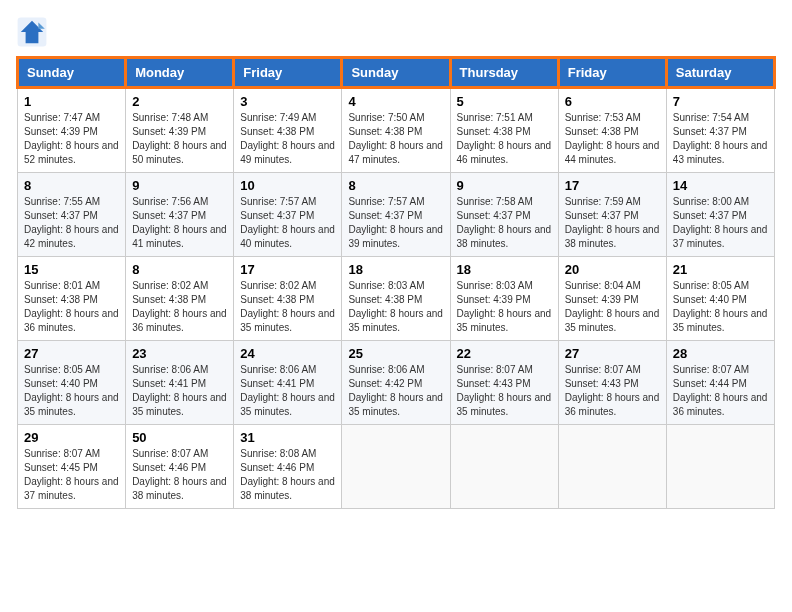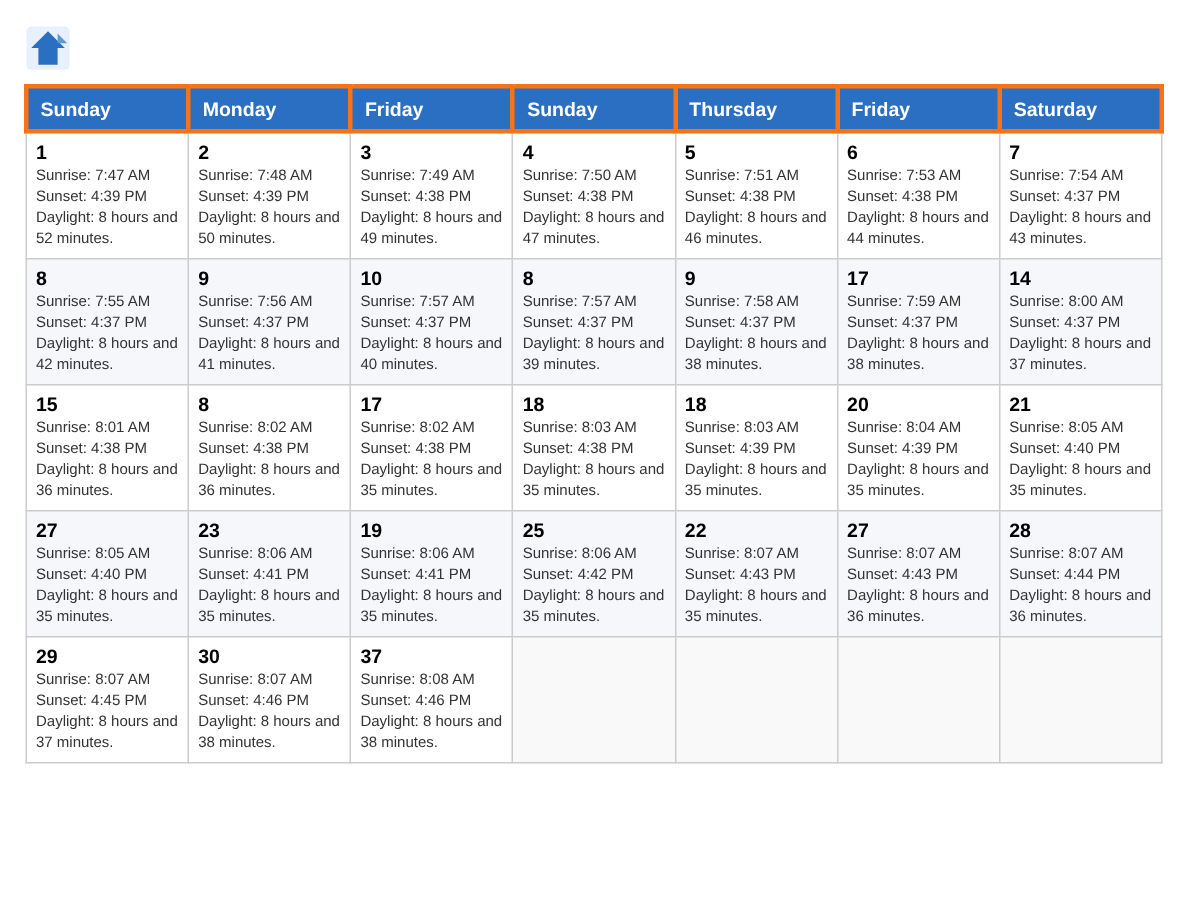--- a/index.html
+++ b/index.html
@@ -302,21 +302,21 @@
       </td>
         <td>
         <span class="day-num">23</span>
         <div class="day-info">
           Sunrise: 8:06 AM<br>
           Sunset: 4:41 PM<br>
           Daylight: 8 hours and 35 minutes.
         </div>
       </td>
         <td>
-        <span class="day-num">19</span>
+        <span class="day-num">24</span>
         <div class="day-info">
           Sunrise: 8:06 AM<br>
           Sunset: 4:41 PM<br>
           Daylight: 8 hours and 35 minutes.
         </div>
       </td>
         <td>
         <span class="day-num">25</span>
         <div class="day-info">
           Sunrise: 8:06 AM<br>
@@ -352,29 +352,29 @@
       <tr>
         <td>
         <span class="day-num">29</span>
         <div class="day-info">
           Sunrise: 8:07 AM<br>
           Sunset: 4:45 PM<br>
           Daylight: 8 hours and 37 minutes.
         </div>
       </td>
         <td>
-        <span class="day-num">30</span>
+        <span class="day-num">50</span>
         <div class="day-info">
           Sunrise: 8:07 AM<br>
           Sunset: 4:46 PM<br>
           Daylight: 8 hours and 38 minutes.
         </div>
       </td>
         <td>
-        <span class="day-num">37</span>
+        <span class="day-num">31</span>
         <div class="day-info">
           Sunrise: 8:08 AM<br>
           Sunset: 4:46 PM<br>
           Daylight: 8 hours and 38 minutes.
         </div>
       </td>
         <td class="empty-cell"></td>
         <td class="empty-cell"></td>
         <td class="empty-cell"></td>
         <td class="empty-cell"></td>

